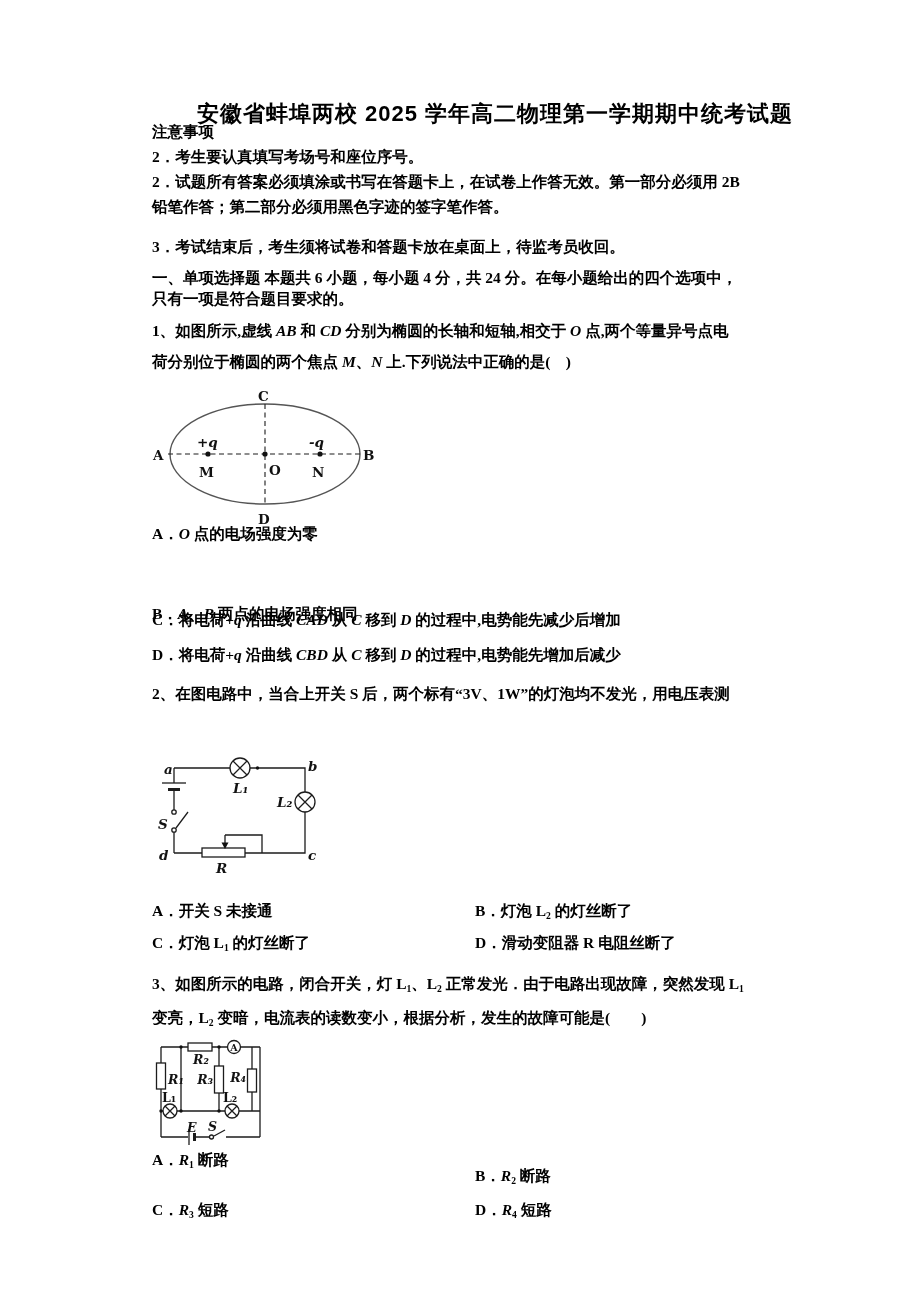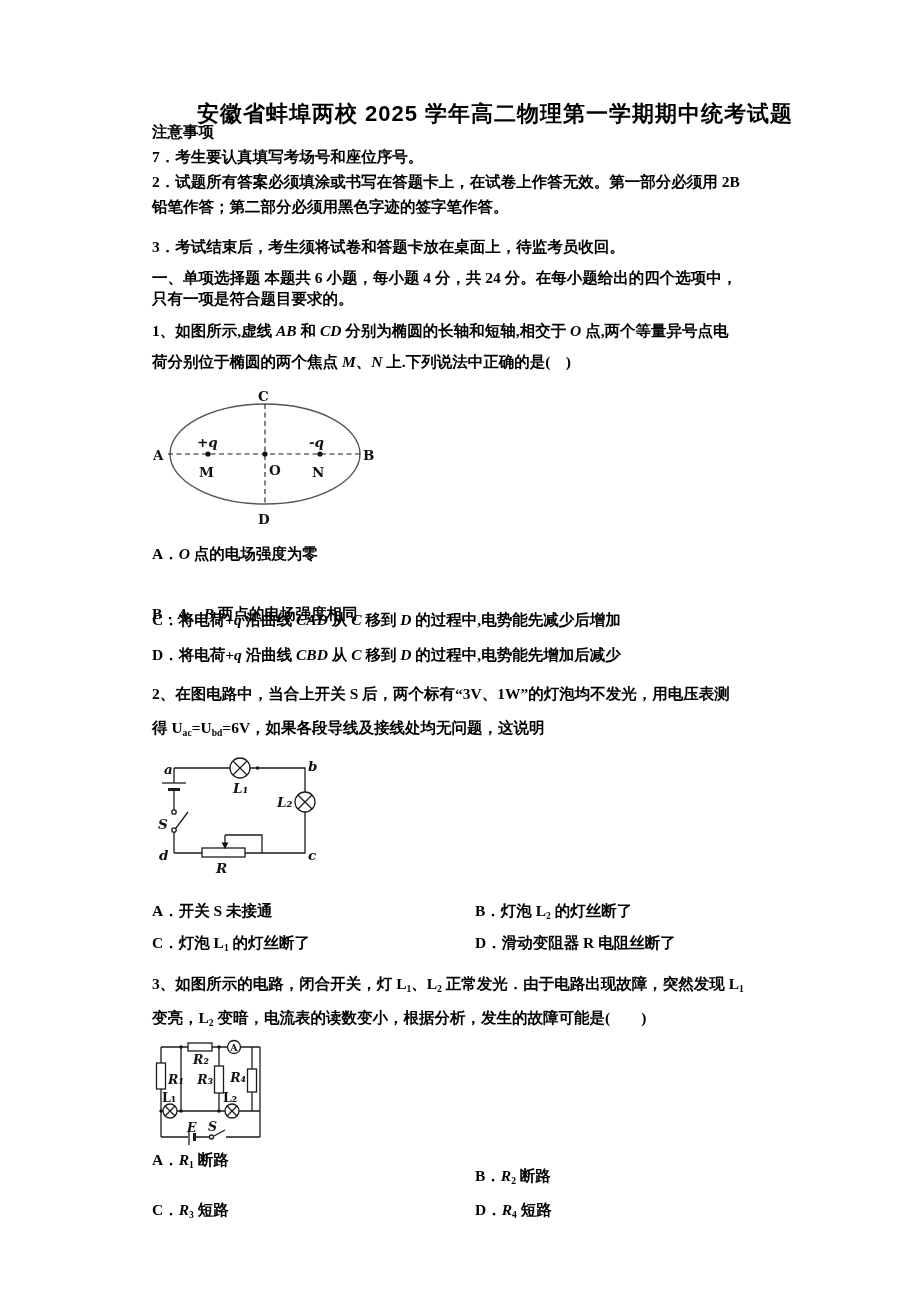--- a/index.html
+++ b/index.html
@@ -29,21 +29,21 @@
   svg text.end{text-anchor:end;}
 </style>
 </head>
 <body>
 
 <div class="page">
 
   <h1 class="title">安徽省蚌埠两校 2025 学年高二物理第一学期期中统考试题</h1>
 
   <div class="ln" style="top:122px">注意事项</div>
-  <div class="ln" style="top:147px">7．考生要认真填写考场号和座位序号。</div>
+  <div class="ln" style="top:147px">2．考生要认真填写考场号和座位序号。</div>
   <div class="ln" style="top:172px">2．试题所有答案必须填涂或书写在答题卡上，在试卷上作答无效。第一部分必须用 2B</div>
   <div class="ln" style="top:197px">铅笔作答；第二部分必须用黑色字迹的签字笔作答。</div>
   <div class="ln" style="top:237px">3．考试结束后，考生须将试卷和答题卡放在桌面上，待监考员收回。</div>
 
   <div class="ln" style="top:268px">一、单项选择题 本题共 6 小题，每小题 4 分，共 24 分。在每小题给出的四个选项中，</div>
   <div class="ln" style="top:289px">只有一项是符合题目要求的。</div>
 
   <div class="ln" style="top:321px">1、如图所示,虚线 <i>AB</i> 和 <i>CD</i> 分别为椭圆的长轴和短轴,相交于 <i>O</i> 点,两个等量异号点电</div>
   <div class="ln" style="top:352px">荷分别位于椭圆的两个焦点 <i>M</i>、<i>N</i> 上.下列说法中正确的是(　)</div>
 
@@ -58,27 +58,26 @@
     <text x="215" y="72">B</text>
     <text x="110" y="13">C</text>
     <text x="110" y="136">D</text>
     <text x="51" y="89">M</text>
     <text x="121" y="87">O</text>
     <text x="164" y="89">N</text>
     <text class="it" x="49" y="59">+q</text>
     <text class="it" x="161" y="59">-q</text>
   </svg>
 
-  <div class="ln" style="top:544px">A．<i>O</i> 点的电场强度为零</div>
+  <div class="ln" style="top:524px">A．<i>O</i> 点的电场强度为零</div>
   <div class="ln" style="top:604px">B．<i>A</i>、<i>B</i> 两点的电场强度相同</div>
   <div class="ln" style="top:645px">D．将电荷+<i>q</i> 沿曲线 <i>CBD</i> 从 <i>C</i> 移到 <i>D</i> 的过程中,电势能先增加后减少</div>
   <div class="ln" style="top:610px">C．将电荷+<i>q</i> 沿曲线 <i>CAD</i> 从 <i>C</i> 移到 <i>D</i> 的过程中,电势能先减少后增加</div>
 
   <div class="ln" style="top:684px">2、在图电路中，当合上开关 S 后，两个标有“3V、1W”的灯泡均不发光，用电压表测</div>
-  <div class="ln" style="top:718px">得 U<sub>ac</sub>=U<sub>bd</sub>=6V，如果各段导线及接线处均无问题，这说明</div>
 
   <svg class="fig" style="top:757px;left:152px" width="175" height="122" viewBox="0 0 175 122">
     <g>
       <path class="wire" d="M22,11 H153 V96 H22 M22,11 V26 M22,33 V53 M22,75 V96"></path>
     </g>
     <g>
       <path class="wire" d="M10,26 H34"></path>
       <path class="wire thick" d="M16,32.5 H28"></path>
     </g>
     <g>

